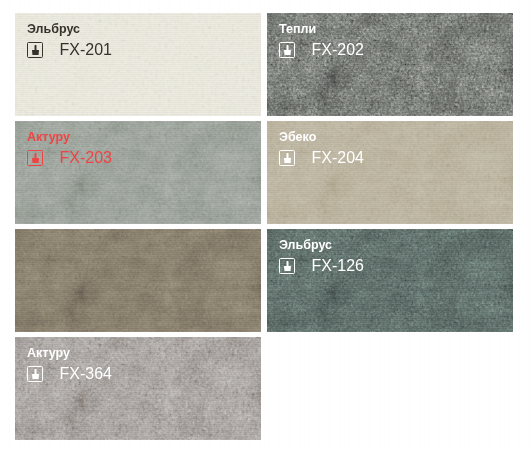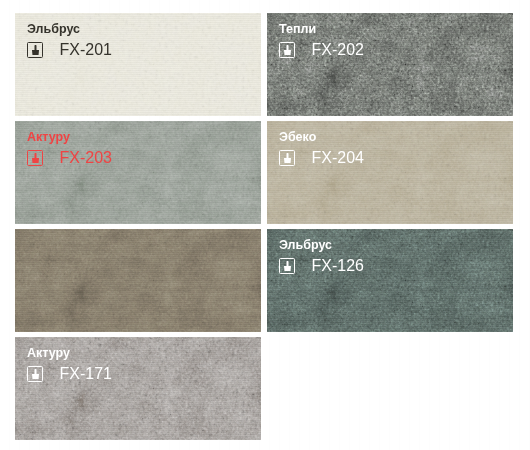--- a/index.html
+++ b/index.html
@@ -208,17 +208,17 @@
     <div class="scan"></div>
     <div class="label" style="color: rgb(255, 255, 255);">
       <div class="tname">Актуру</div>
       <div class="crow">
         <span class="ibox">
             <svg viewBox="0 0 70 105" width="7" height="10.5">
               <path d="M25 9a10 10 0 0 1 20 0v40H25z"></path>
               <path d="M0 49h70l-5 56H5z"></path>
             </svg>
           </span>
-        <span class="code">FX-171</span>
+        <span class="code">FX-364</span>
       </div>
     </div>
   </div>
 </div>
 
 </body></html>

